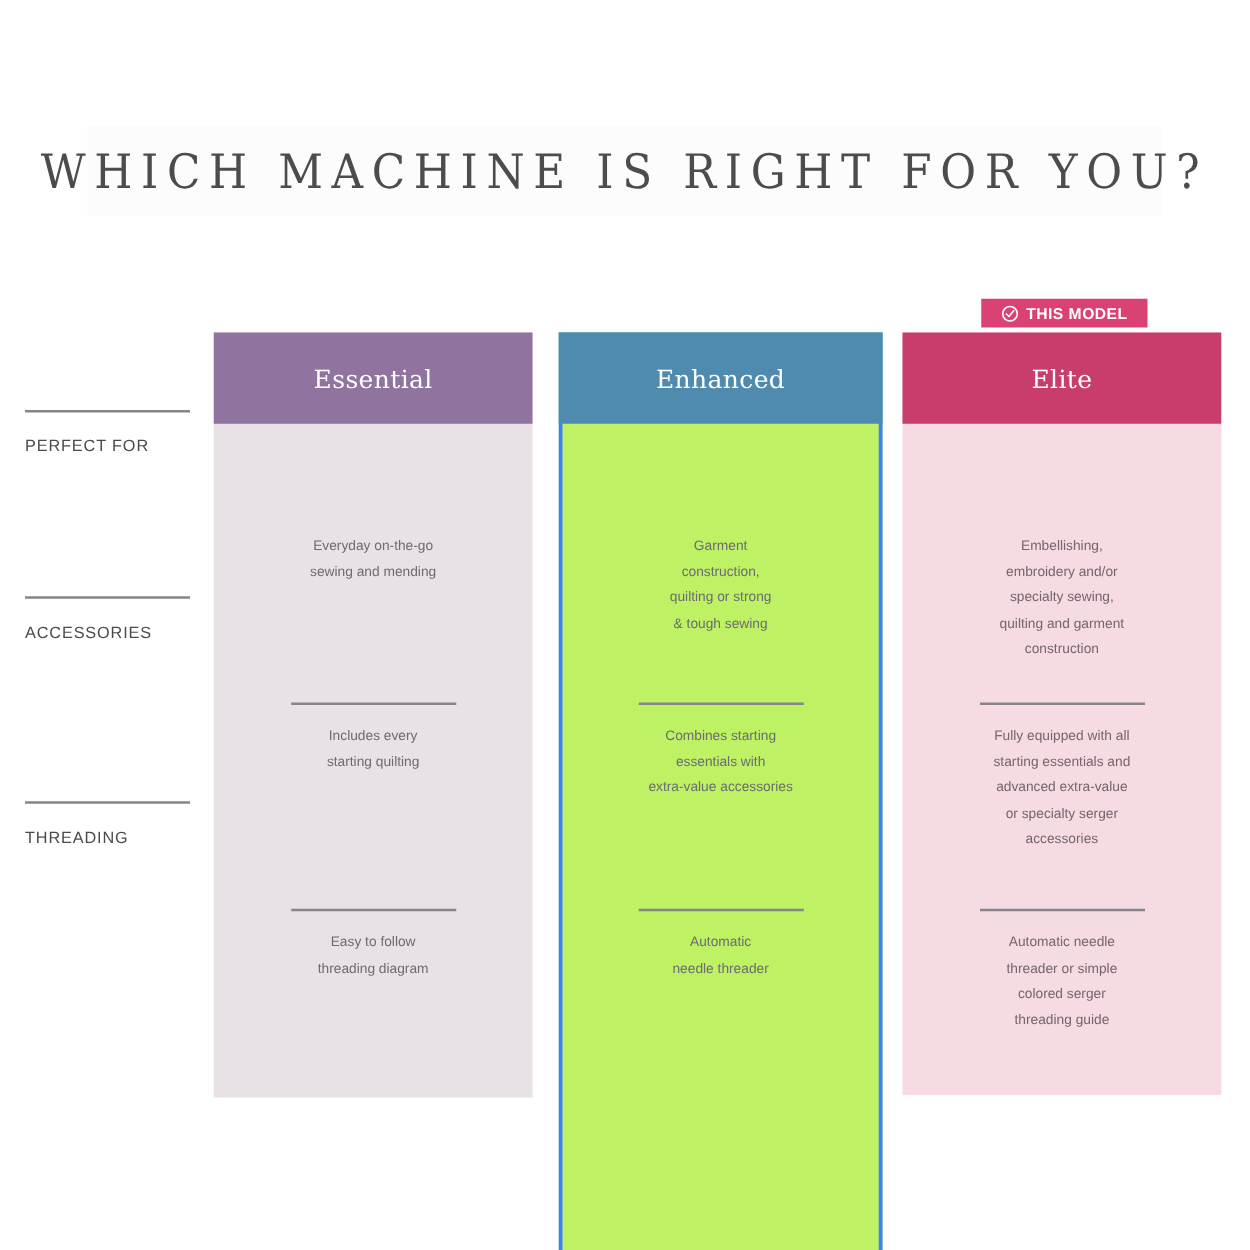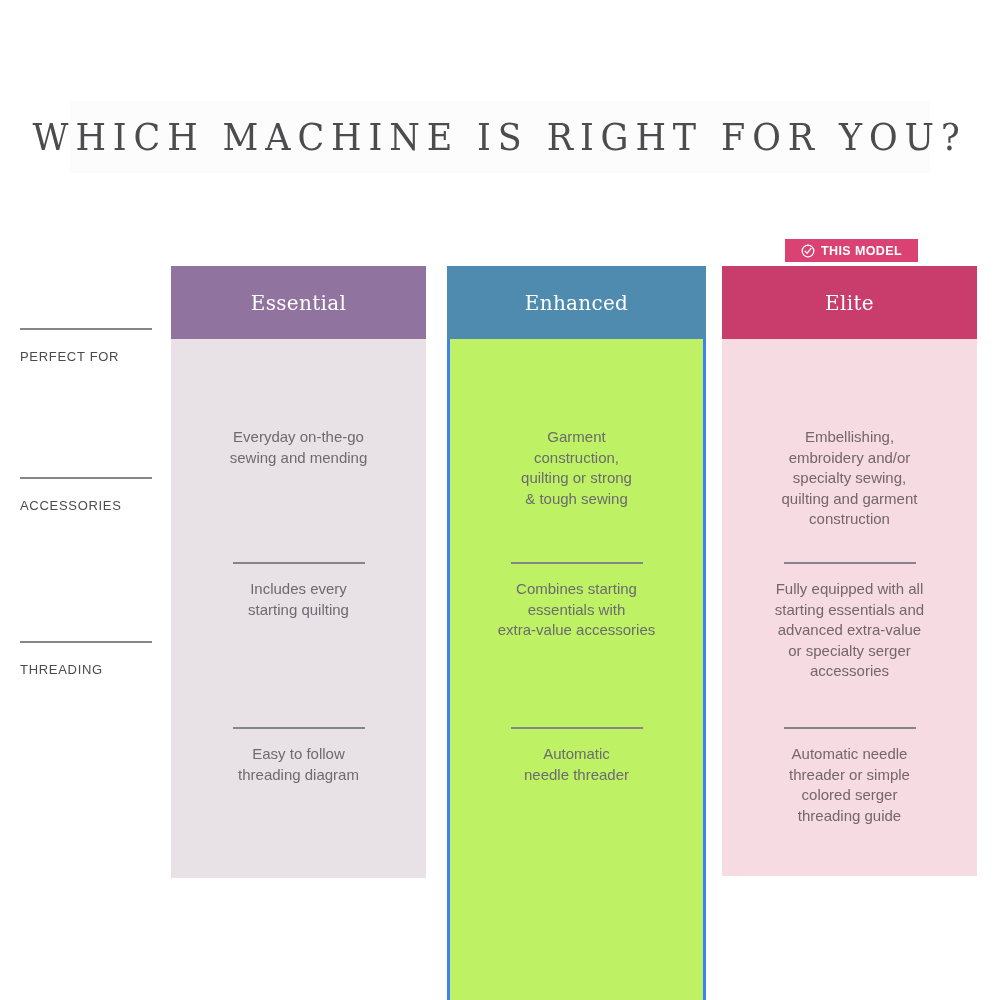--- a/index.html
+++ b/index.html
@@ -123,21 +123,21 @@
     box-sizing: border-box;
     padding: 0 12px;
   }
   .cell-rule {
     width: 132px;
     height: 2px;
     background: #85858a;
     margin: 0 auto 15px auto;
   }
   .cell-text {
-    font-size: 15px;
+    font-size: 11px;
     line-height: 20.5px;
     color: #6c6c70;
     font-weight: 400;
     white-space: pre-line;
   }
   .col.essential .cell-text { color: #6f6a70; }
   .col.enhanced  .cell-text { color: #6b6b70; }
   .col.elite     .cell-text { color: #74666c; }
 
   .cell.c0 { top: 88px; }

